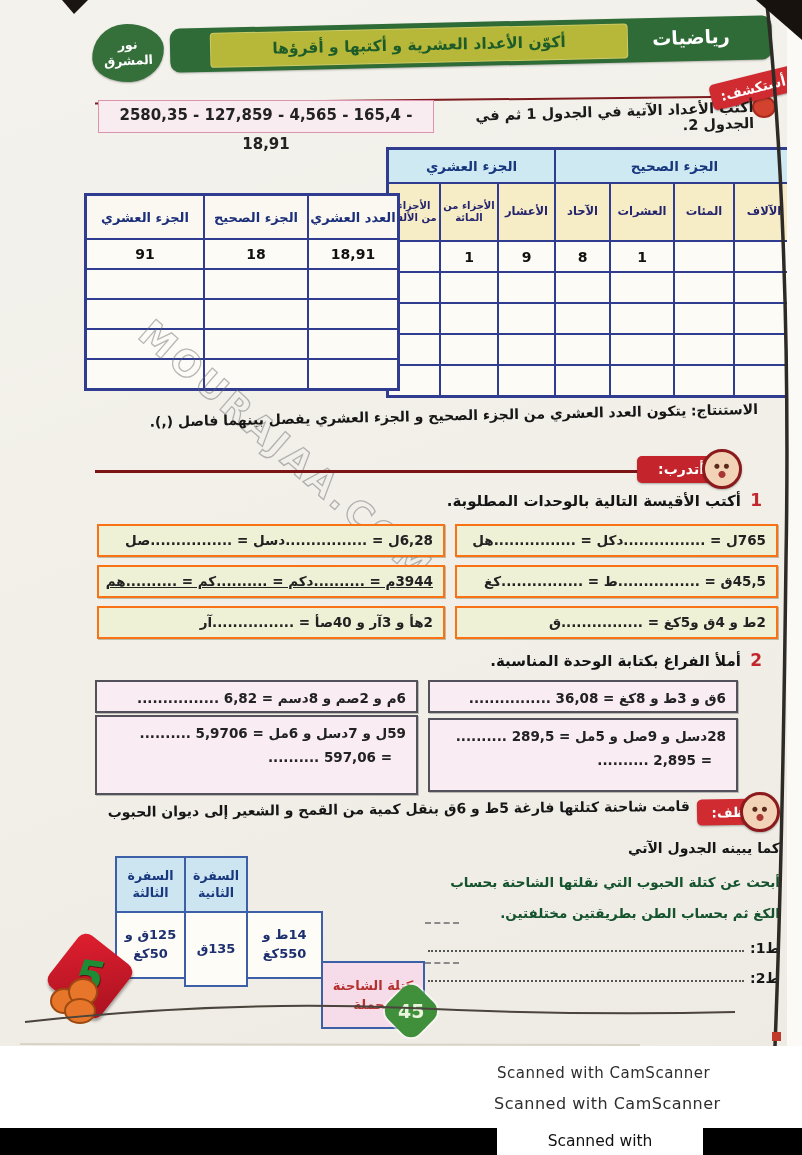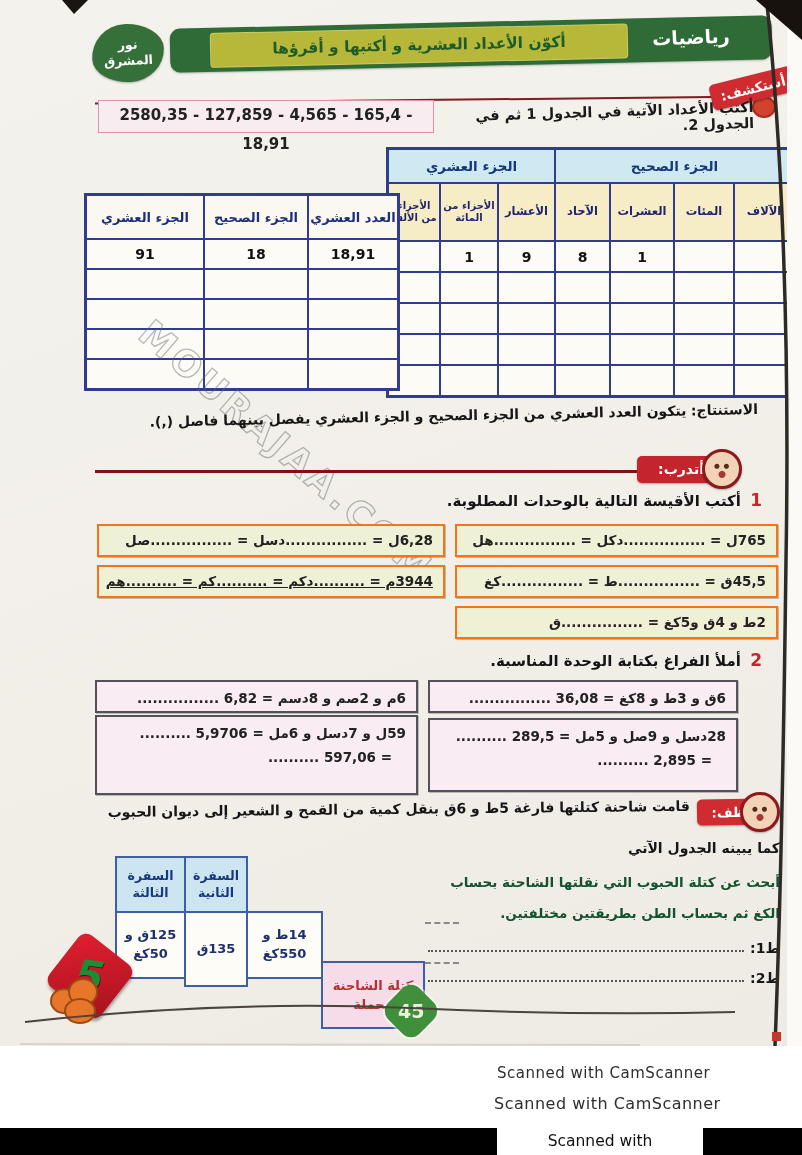--- a/index.html
+++ b/index.html
@@ -234,20 +234,21 @@
 
   <div class="abs ex-title ex1-title rtl">
     <span class="ex-num">1</span>
     <span>أكتب الأقيسة التالية بالوحدات المطلوبة.</span>
   </div>
   <div class="ubox" style="left:455px;top:524px;width:323px;">765ل = ................دكل = ................هل</div>
   <div class="ubox" style="left:97px;top:524px;width:348px;">6,28ل = ................دسل = ................صل</div>
   <div class="ubox" style="left:455px;top:565px;width:323px;">45,5ق = ................ط = ................كغ</div>
   <div class="ubox" style="left:97px;top:565px;width:348px;text-decoration:underline;">3944م = ..........دكم = ..........كم = ..........هم</div>
   <div class="ubox" style="left:455px;top:606px;width:323px;">2ط و 4ق و5كغ = ................ق</div>
+  <div class="ubox" style="left:97px;top:606px;width:348px;">2هأ و 3آر و 40صأ = ................آر</div>
 
   <div class="abs ex-title ex2-title rtl">
     <span class="ex-num">2</span>
     <span>أملأ الفراغ بكتابة الوحدة المناسبة.</span>
   </div>
   <div class="pbox" style="left:428px;top:680px;width:310px;height:33px;">
     <div class="ln">6ق و 3ط و 8كغ = 36,08 ................</div>
   </div>
   <div class="pbox" style="left:95px;top:680px;width:323px;height:33px;">
     <div class="ln">6م و 2صم و 8دسم = 6,82 ................</div>

